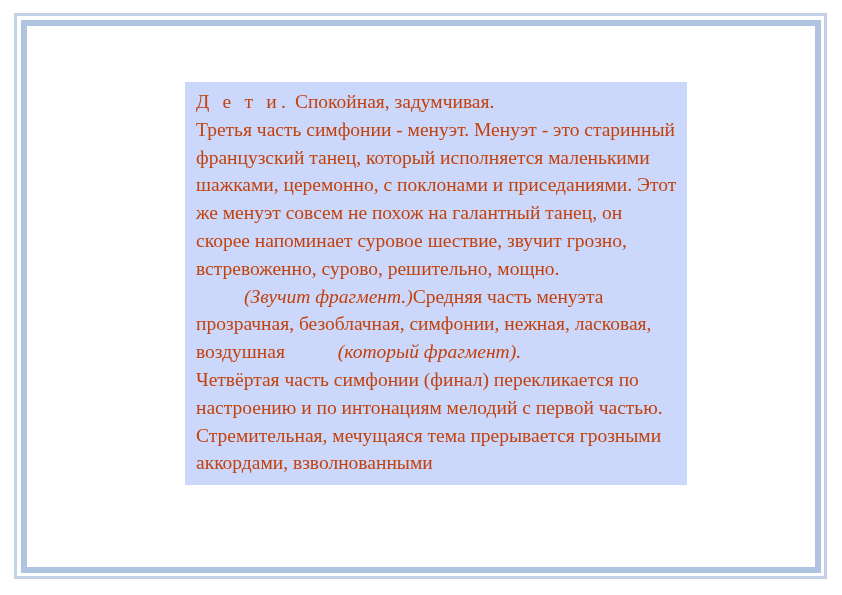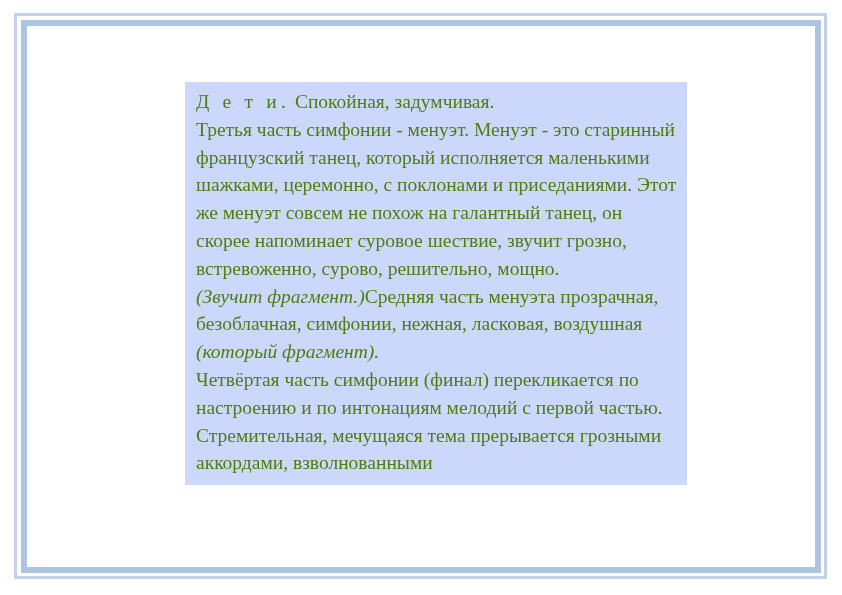--- a/index.html
+++ b/index.html
@@ -54,38 +54,39 @@
     left: 185px;
     top: 82px;
     width: 502px;
     background: #ccd8fb;
     box-sizing: border-box;
     padding: 6px 10px 8px 11px;
   }
 
   #text-block p {
     margin: 0;
-    color: #4d7c0f;
+    color: #c2410c;
     font-size: 19.5px;
     line-height: 27.8px;
     text-align: left;
     font-family: "Liberation Serif", "DejaVu Serif", serif;
   }
 
   
   p.gap-after {
     margin-bottom: 9px;
   }
 
   .speaker {
     letter-spacing: 4.2px;
   }
 
   .stage {
     font-style: italic;
+    margin-left: 48px;
   }
 </style>
 </head>
 <body>
 
 <div id="slide">
 
   <div class="frame-outer"></div>
   <div class="frame-inner"></div>
 

